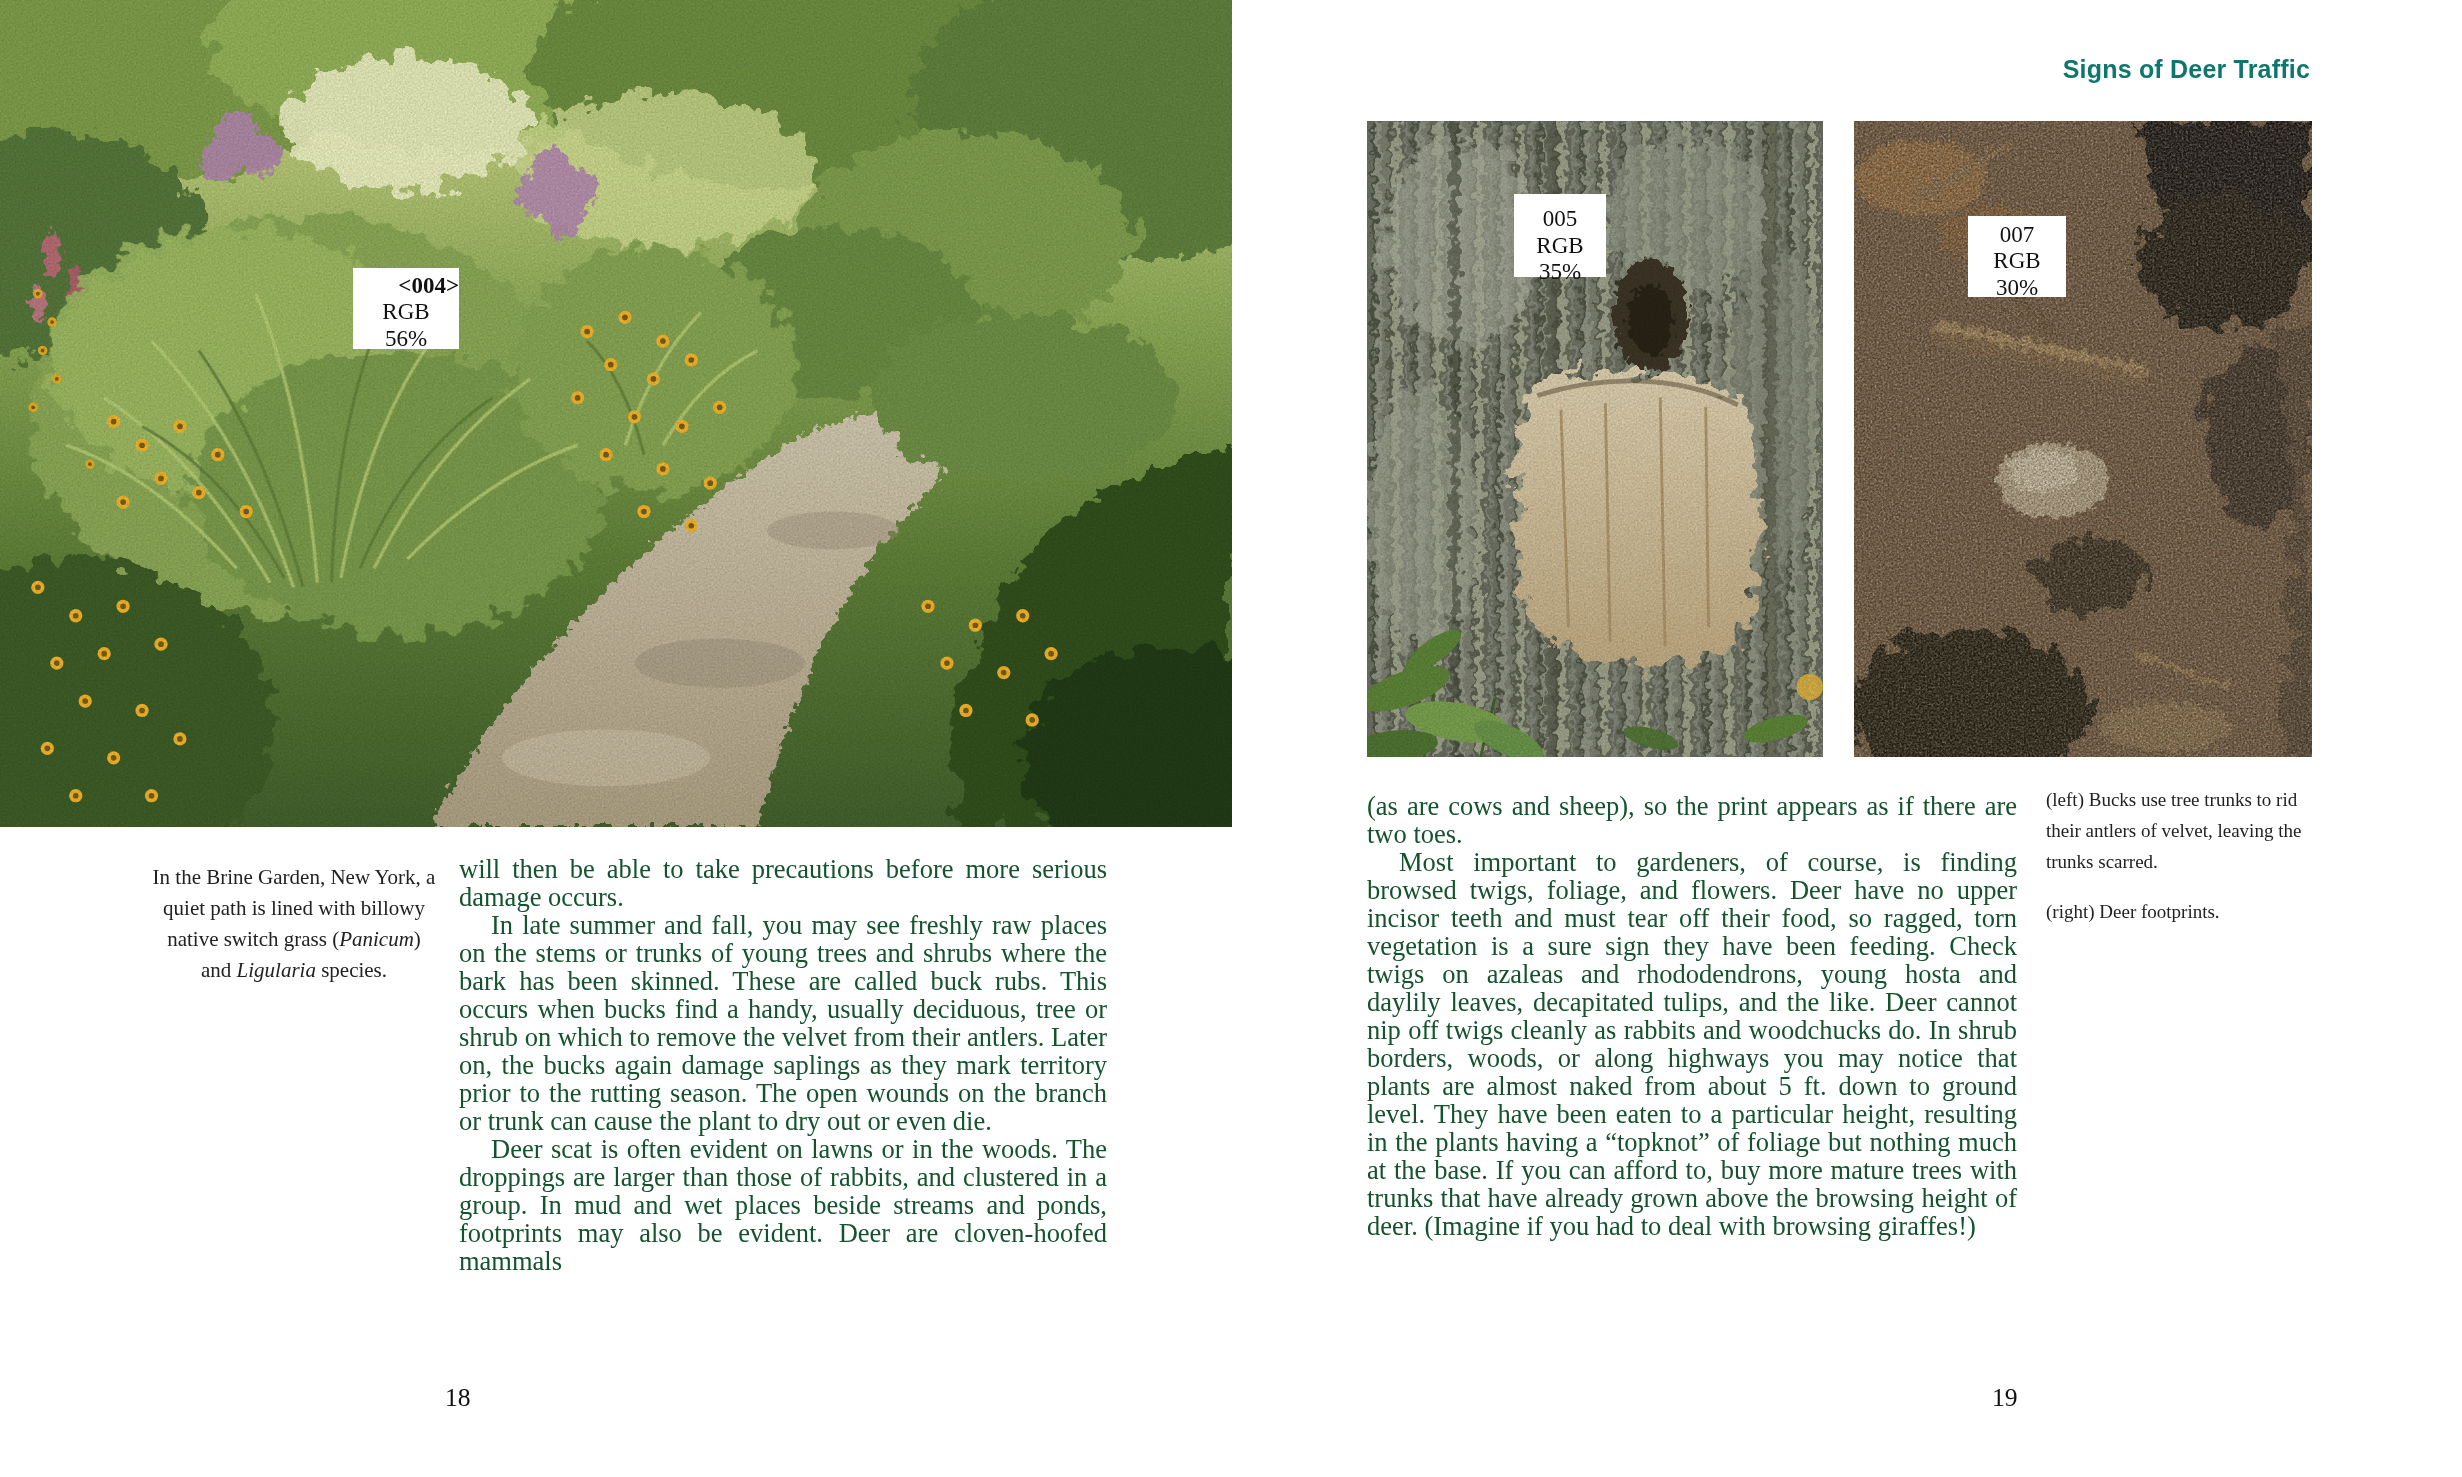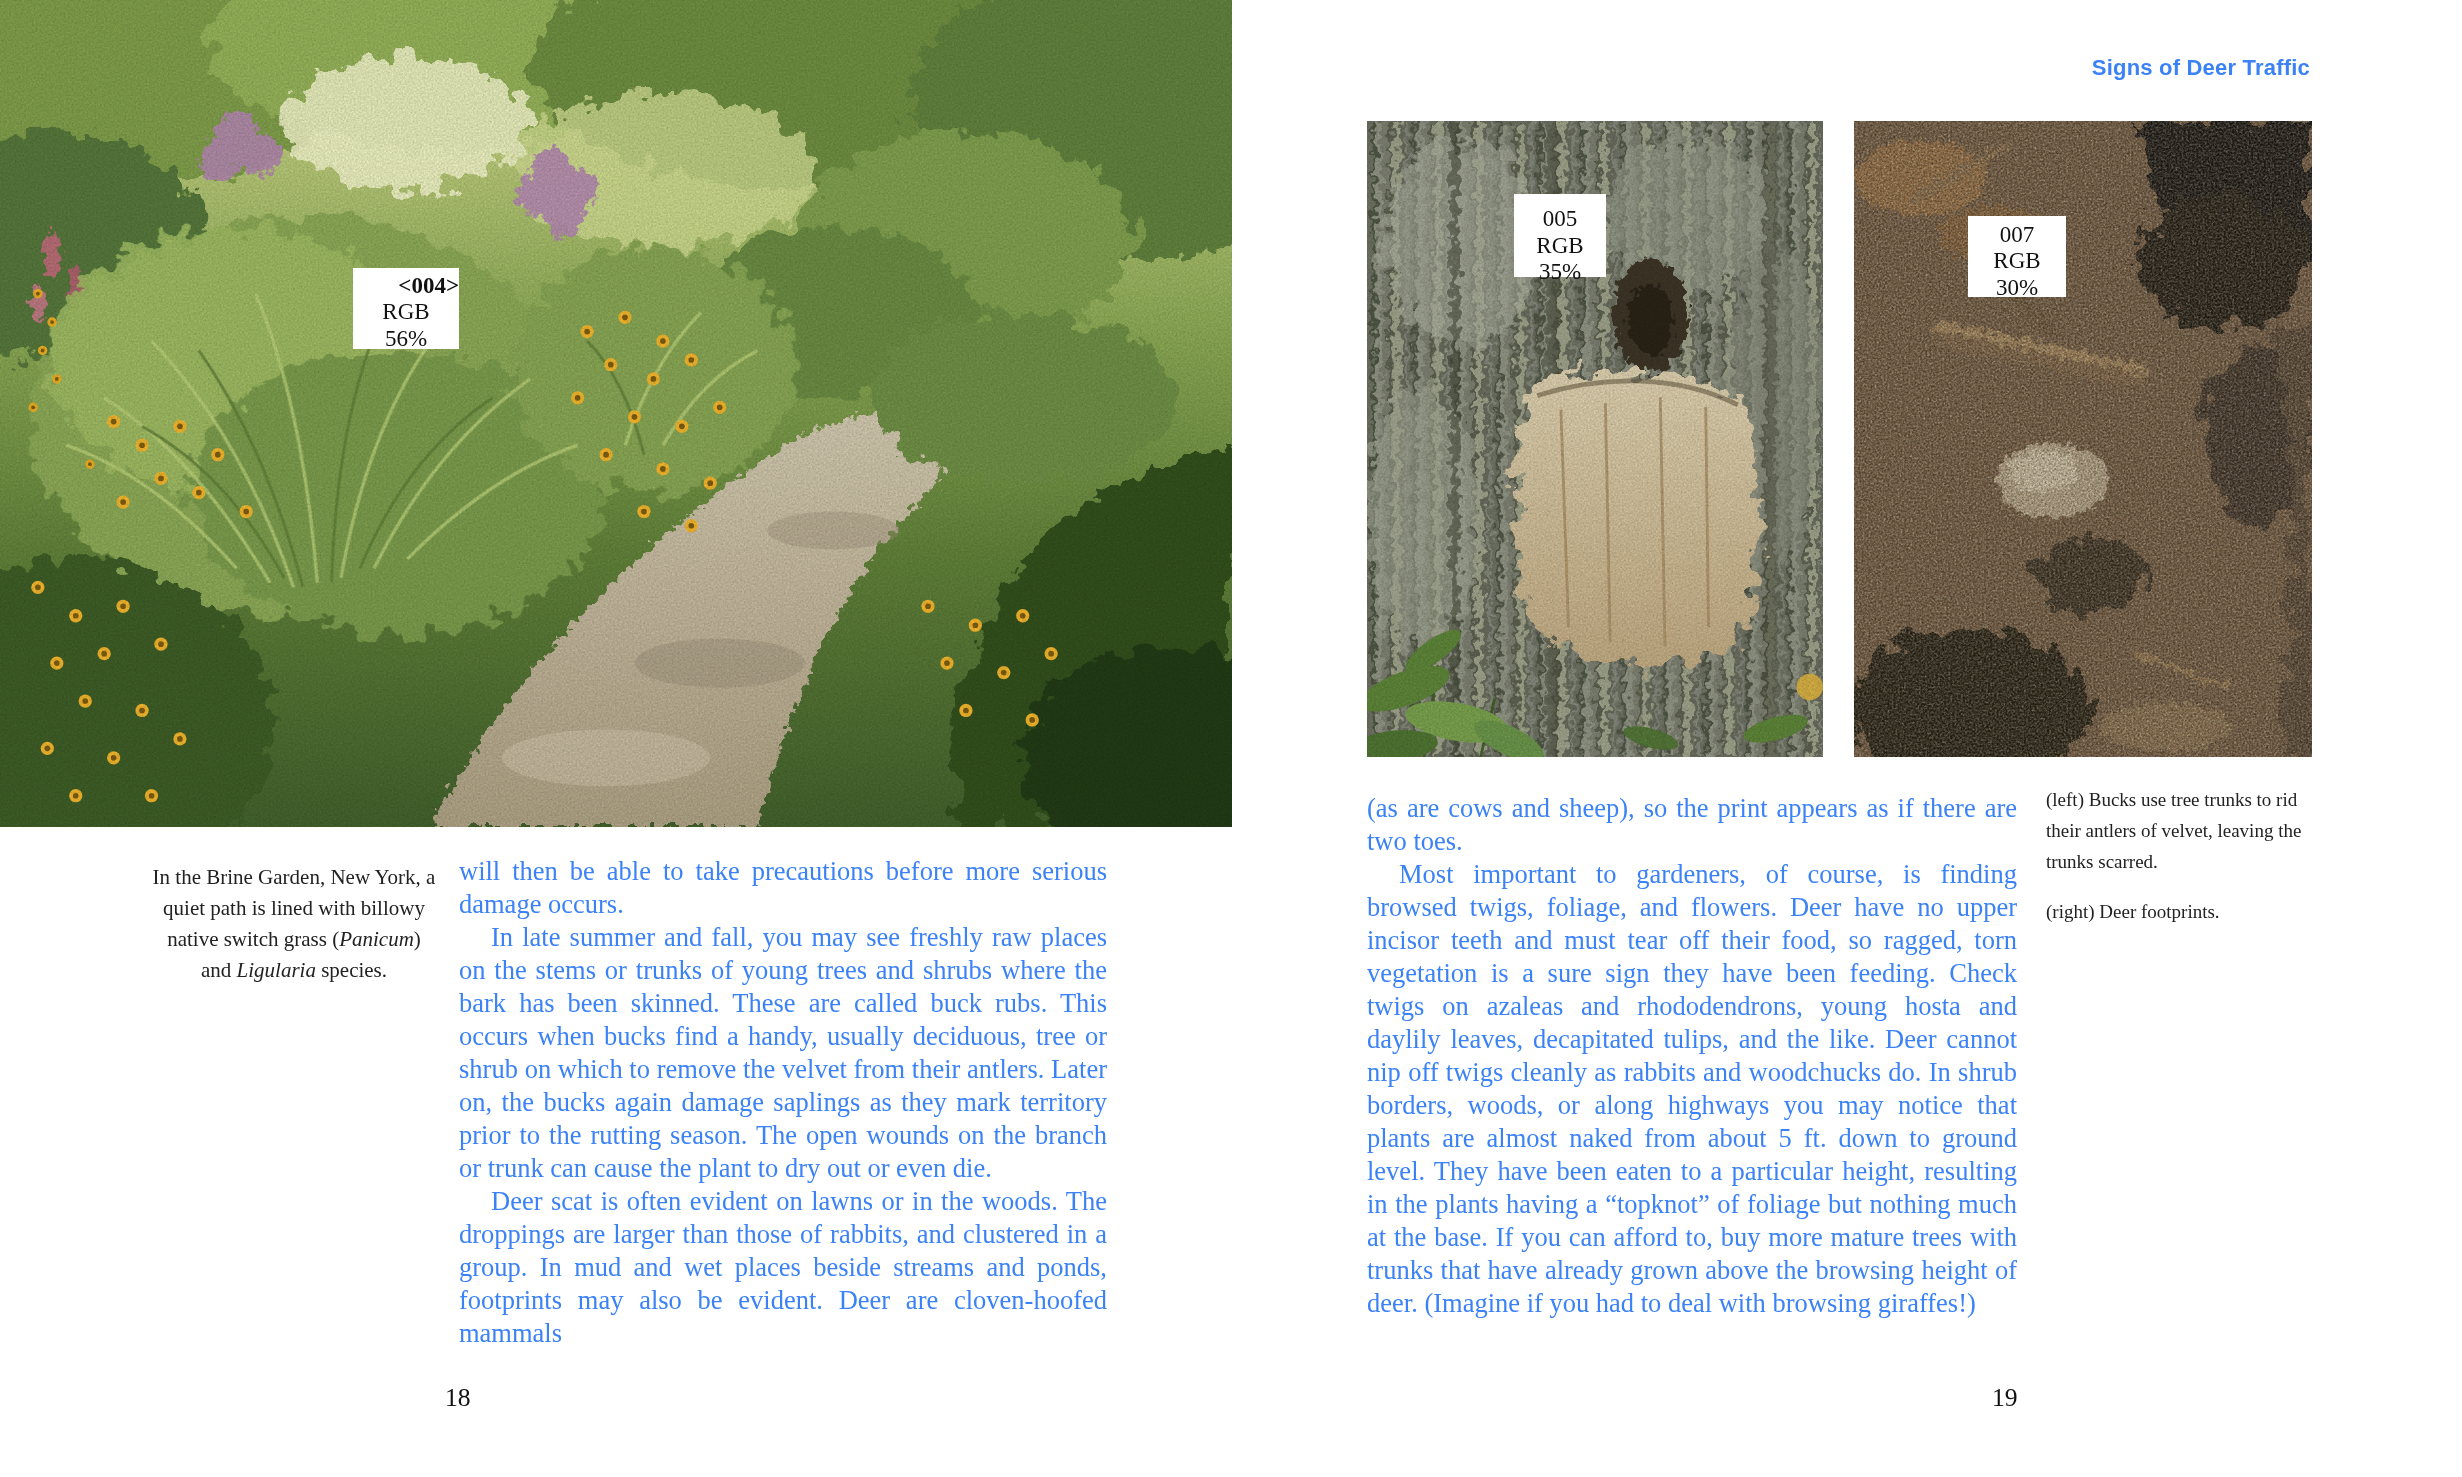--- a/index.html
+++ b/index.html
@@ -20,32 +20,32 @@
     text-align:center;
   }
   .label-004 { left:353px; top:268px; width:106px; height:81px; padding-top:4.7px; }
   .label-005 { left:147px; top:73px;  width:92px;  height:83px; padding-top:12px; }
   .label-007 { left:114px; top:95px; width:98px; height:81px; padding-top:5.7px; }
   .lab-line.tl { text-align:right; padding-left:4.7px;font-weight:bold; }
 
   .running-head {
     position:absolute; top:55px; right:152px;
     font-family:"Liberation Sans", sans-serif; font-weight:bold;
-    font-size:22px; letter-spacing:0.2px; color:#3b82f6;
+    font-size:25px; letter-spacing:0.2px; color:#0f766e;
   }
 
   .caption-garden {
     position:absolute; left:150px; top:862px; width:288px;
     font-size:21px; line-height:31px; color:#222; text-align:center;
   }
   .italic { font-style:italic; }
 
   .body-col {
-    position:absolute; font-size:26.5px; line-height:33px;
-    text-align:justify; color:#3b82f6;
+    position:absolute; font-size:26.5px; line-height:28px;
+    text-align:justify; color:#14532d;
   }
   .body-col p.indent { text-indent:32px; }
   .body-left  { left:459px;  top:855px; width:648px; }
   .body-right { left:1367px; top:792px; width:650px; }
 
   .side-captions {
     position:absolute; left:2046px; top:784px; width:286px;
     font-size:19px; line-height:31px; color:#222;
   }
   .side-captions p + p { margin-top:19px; }

